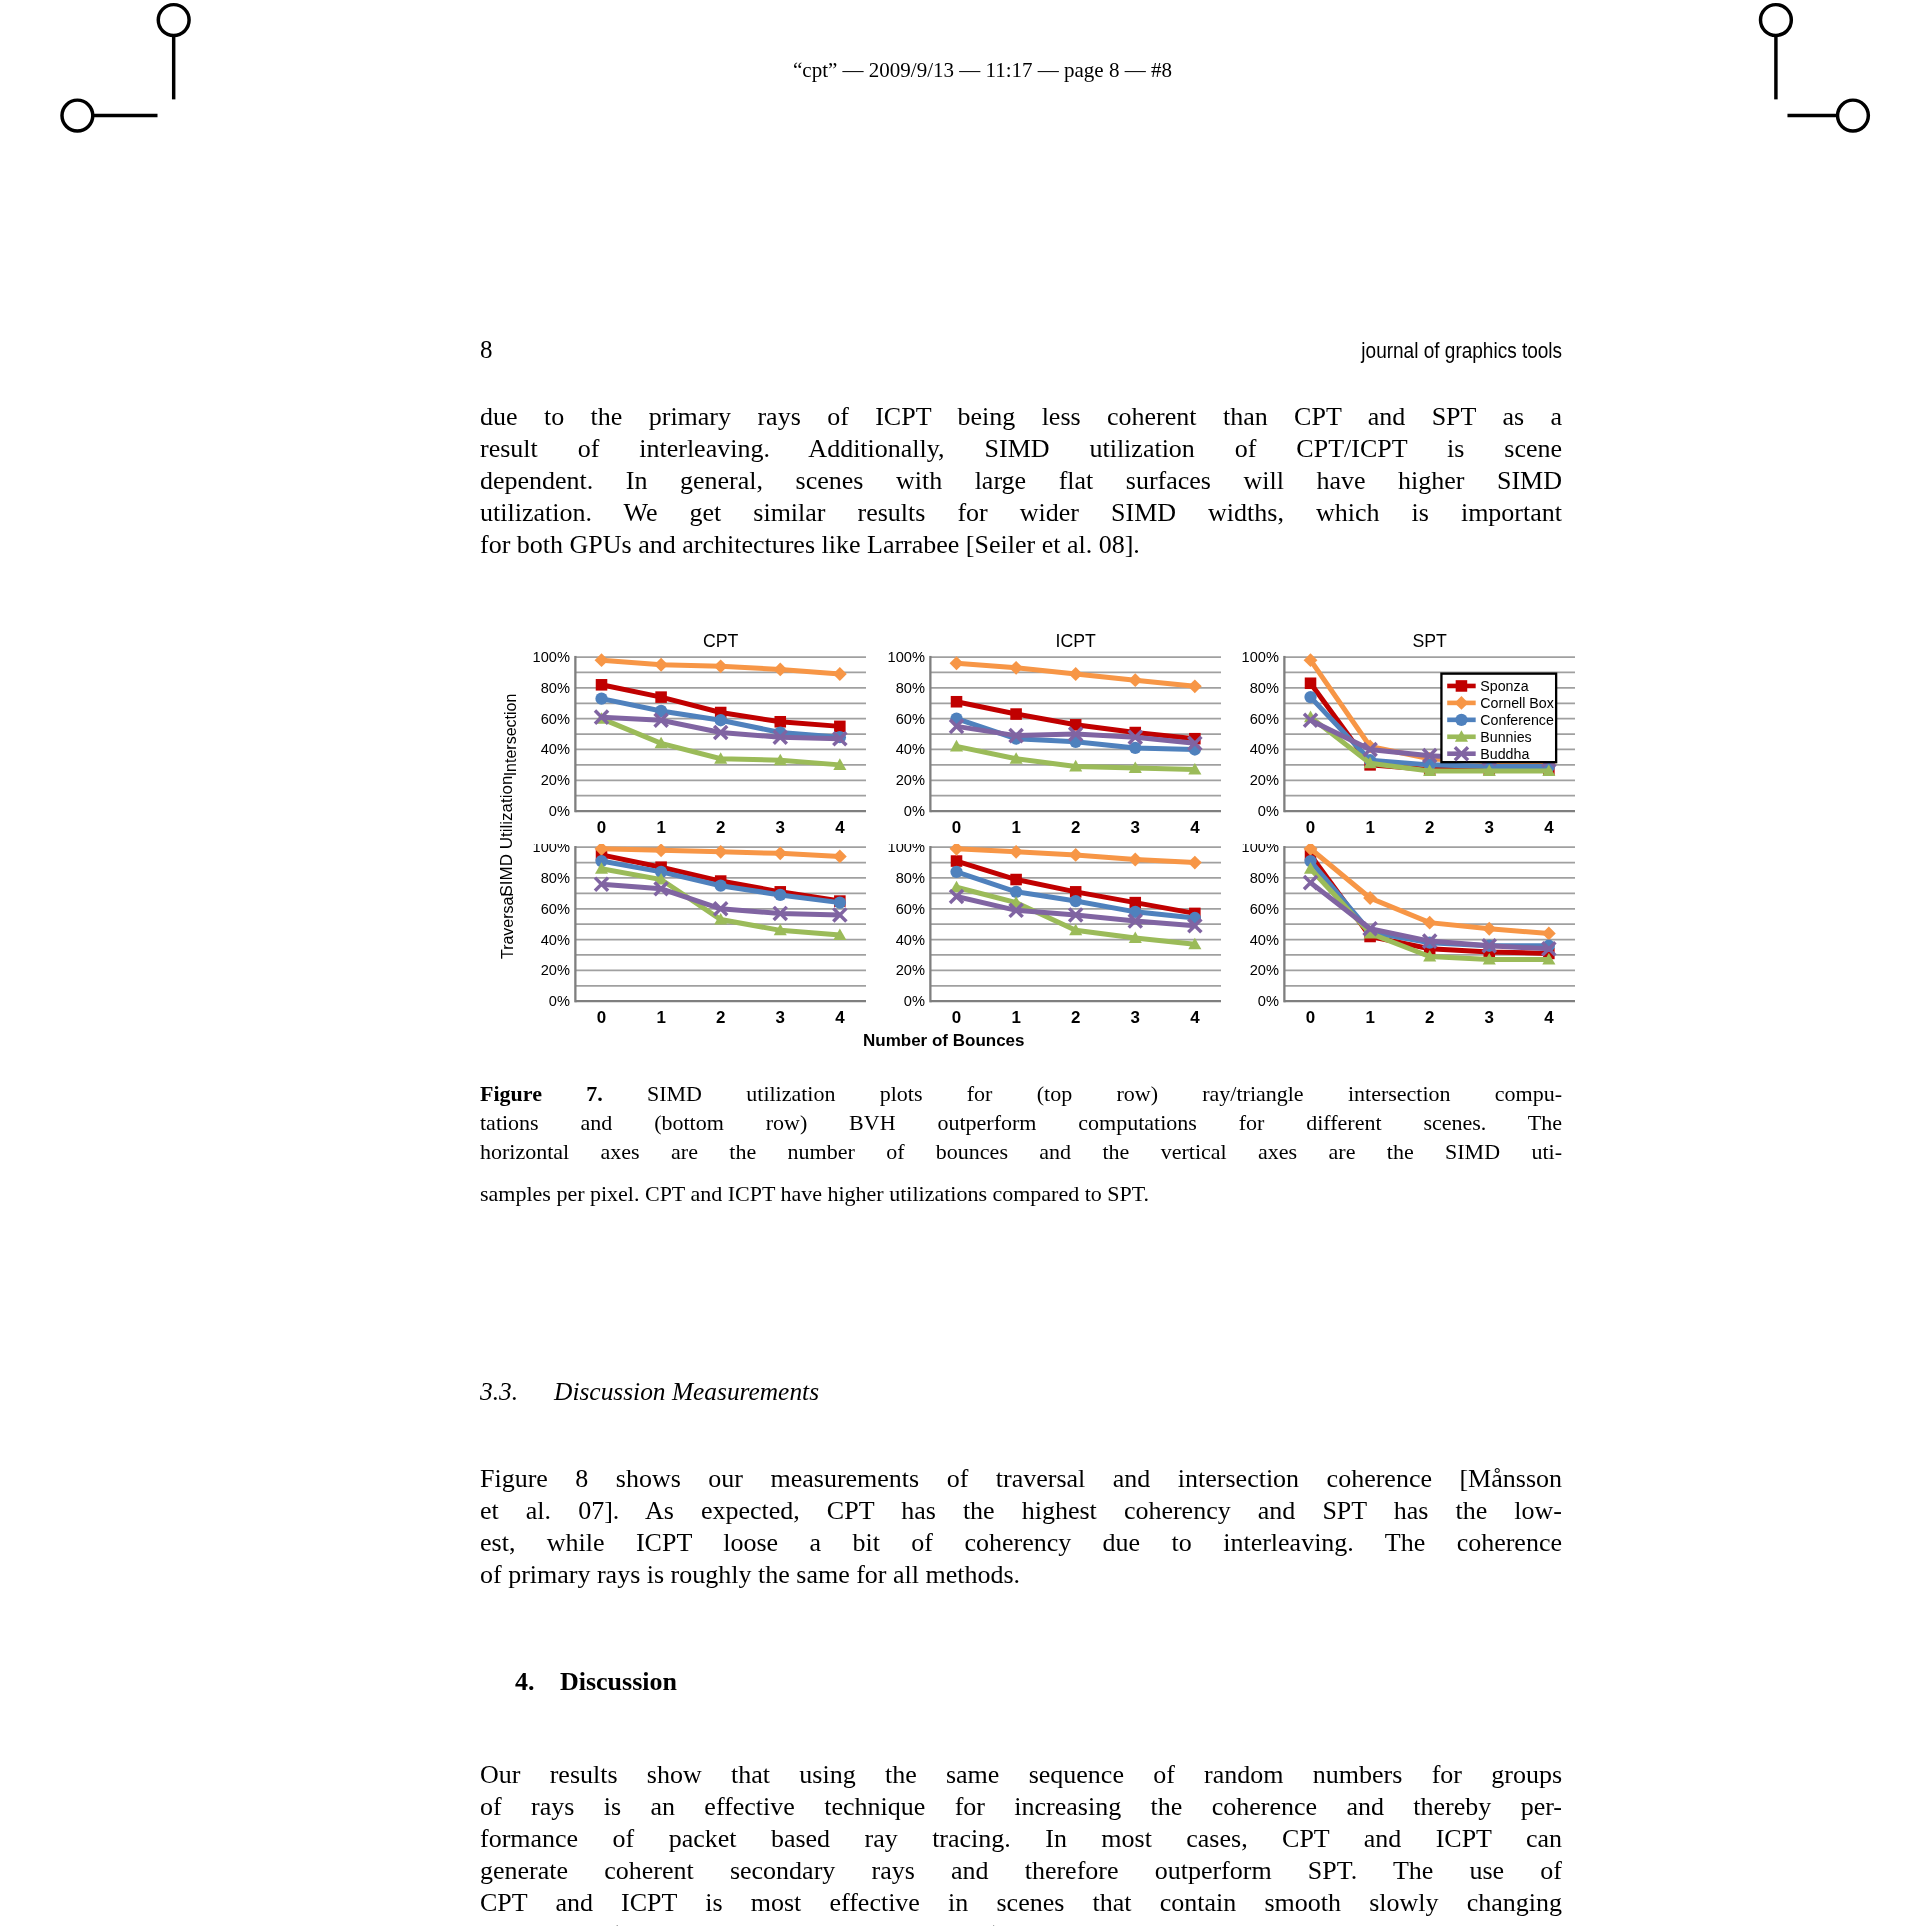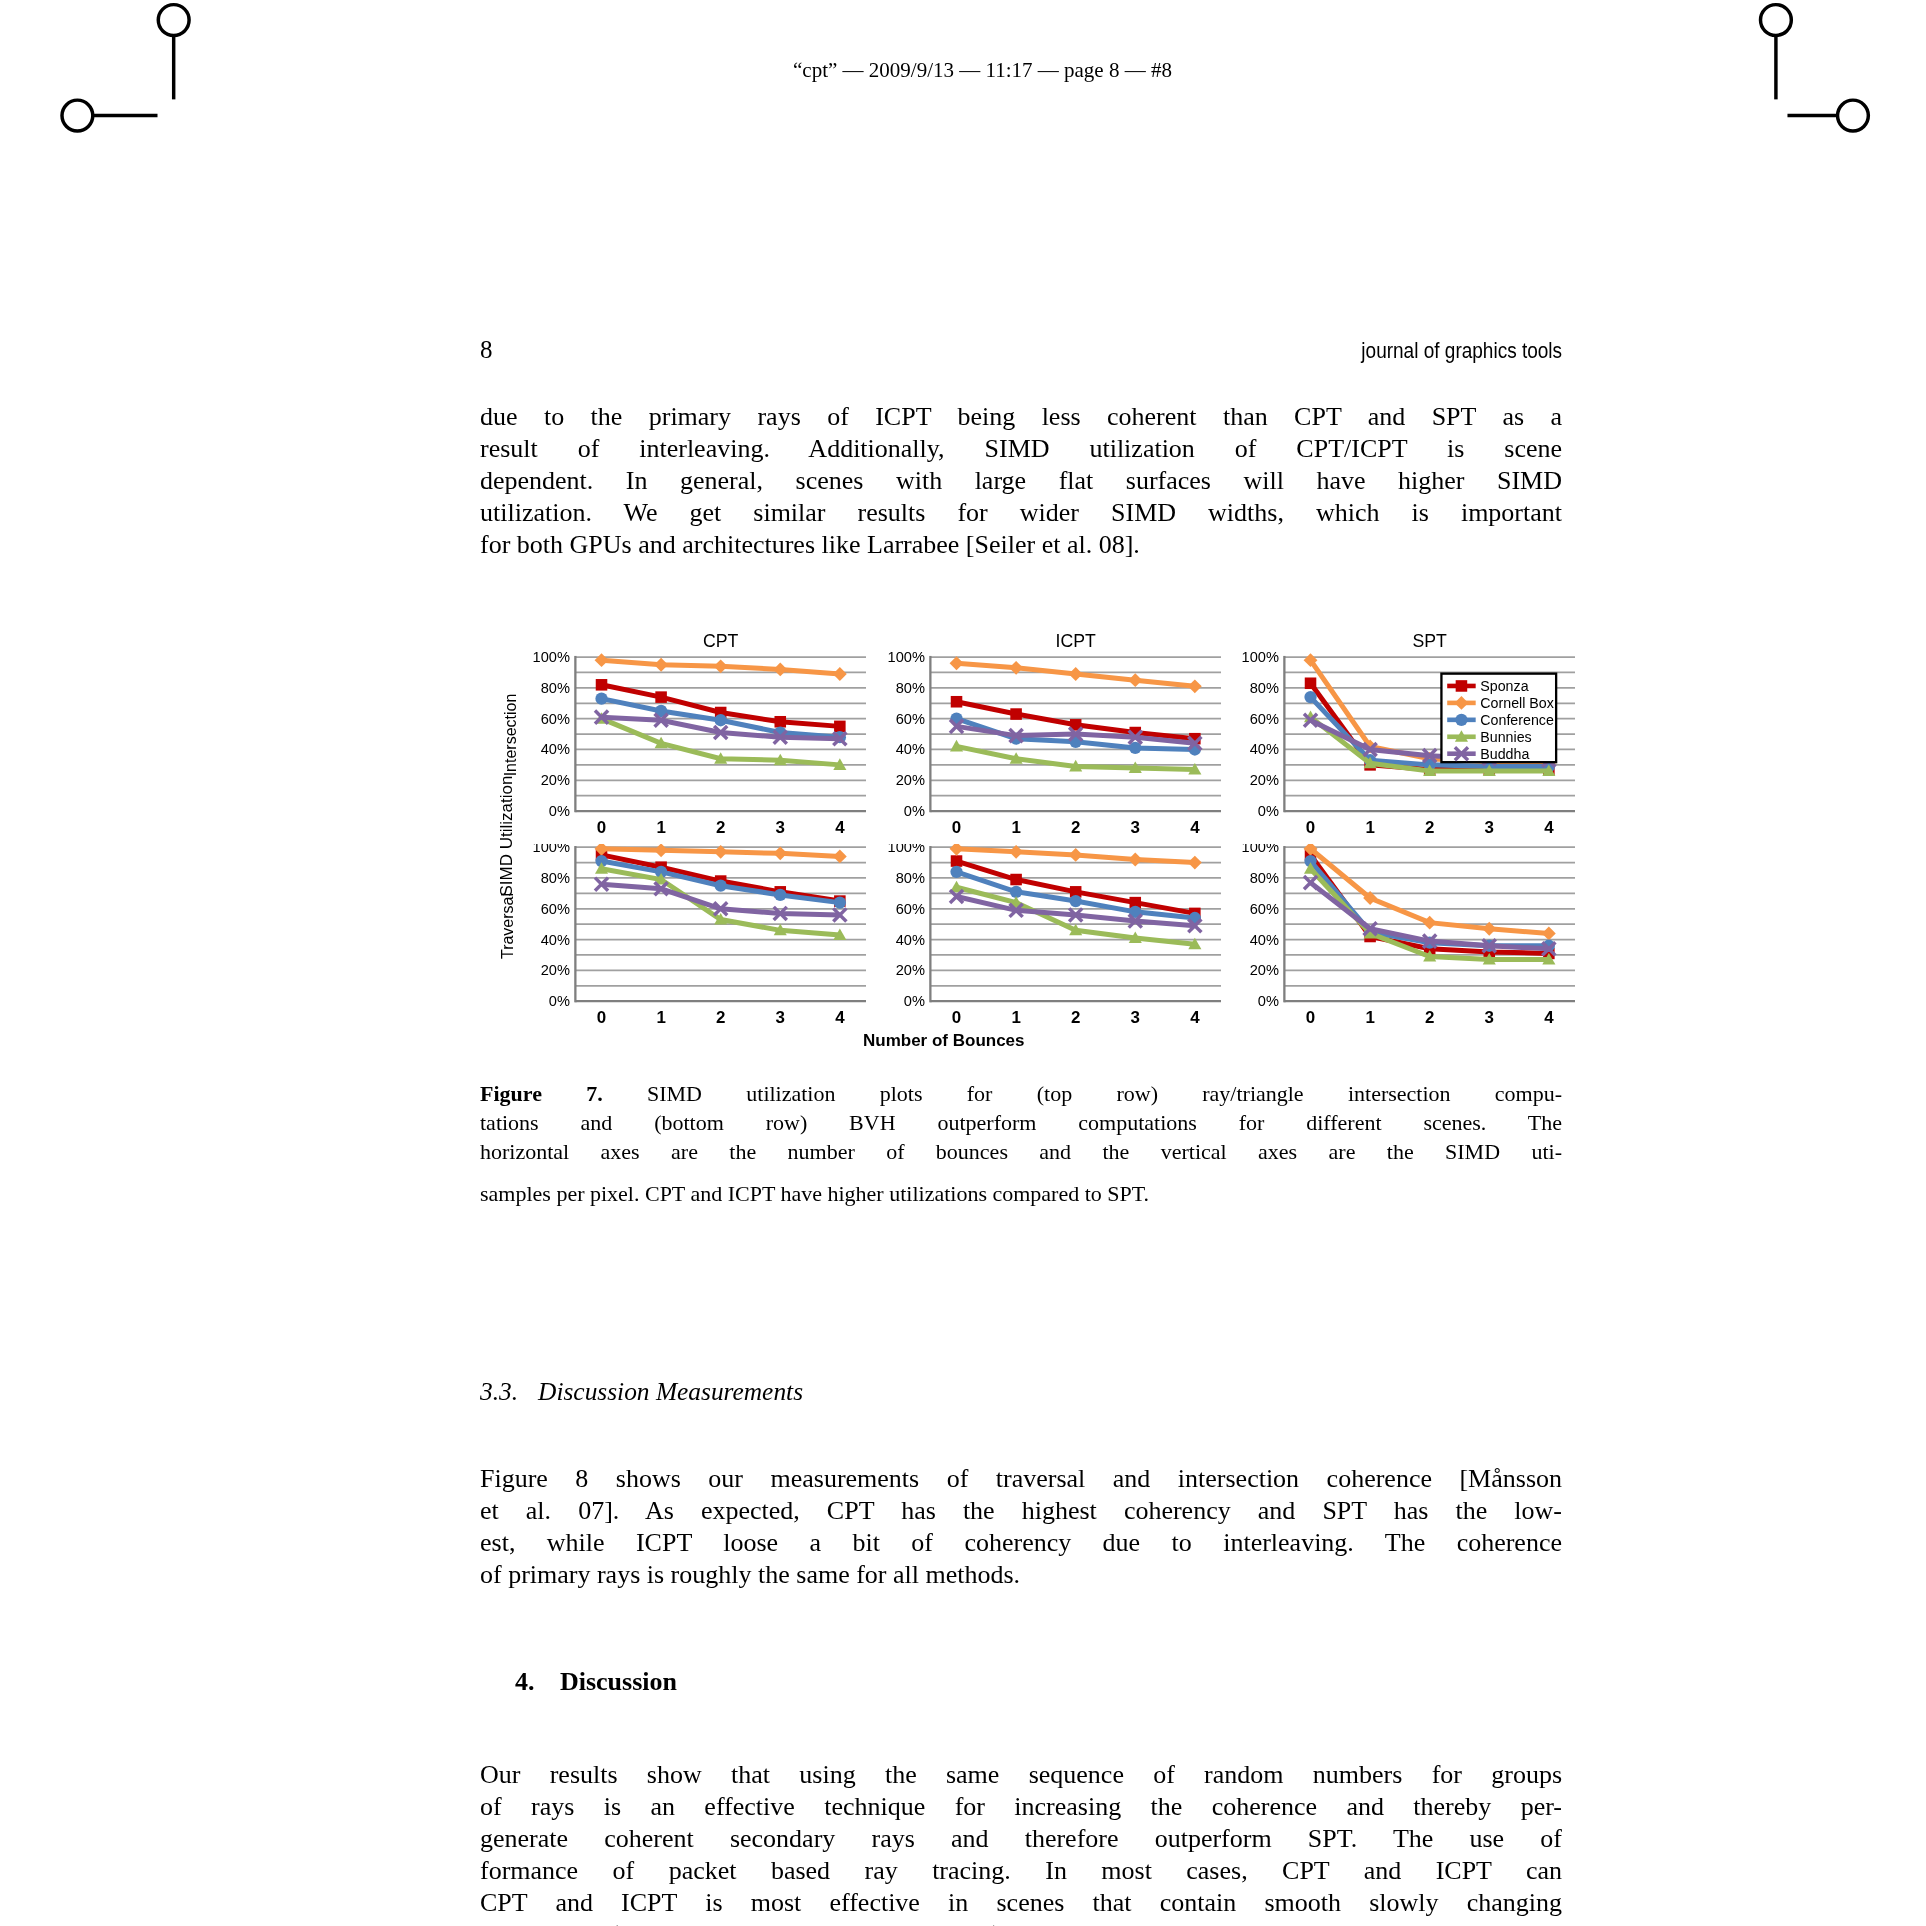--- a/index.html
+++ b/index.html
@@ -66,21 +66,21 @@
     font-size:22px;line-height:29px;
   }
   .caption .cline{text-align:justify;text-align-last:justify;height:29px;}
   .caption .cline.last{text-align-last:left;margin-top:13px;}
   .caption .caplabel{font-weight:bold;}
   
   .h33{
     position:absolute;left:480px;top:1377px;width:1082px;
     font-style:italic;font-size:25.4px;
   }
-  .h33 .hnum{margin-right:20px;}
+  .h33 .hnum{margin-right:36px;}
   .h4{
     position:absolute;left:480px;top:1667px;width:1082px;
     font-weight:bold;font-size:26px;margin-left:35px;
   }
   .h4 .hnum{margin-right:25.4px;}
   
   .cropmarks{position:absolute;left:0;top:0;width:1965px;height:2542px;pointer-events:none;}
 </style>
 </head>
 <body>
@@ -541,21 +541,21 @@
     <div class="tline last">of primary rays is roughly the same for all methods.</div>
   </div>
 
   <div class="h4">
     <span class="hnum">4.</span><span>Discussion</span>
   </div>
 
   <div class="textblock" style="top:1759px">
     <div class="tline">Our results show that using the same sequence of random numbers for groups</div>
     <div class="tline">of rays is an effective technique for increasing the coherence and thereby per-</div>
+    <div class="tline">formance of packet based ray tracing.  In most cases, CPT and ICPT can</div>
     <div class="tline">generate coherent secondary rays and therefore outperform SPT. The use of</div>
-    <div class="tline">formance of packet based ray tracing.  In most cases, CPT and ICPT can</div>
     <div class="tline">CPT and ICPT is most effective in scenes that contain smooth slowly changing</div>
     <div class="tline">geometry (e.g. the Cornell Box scene) since the secondary rays remain coher-</div>
 
   </div>
 
 </div>
 
 
 </body></html>

